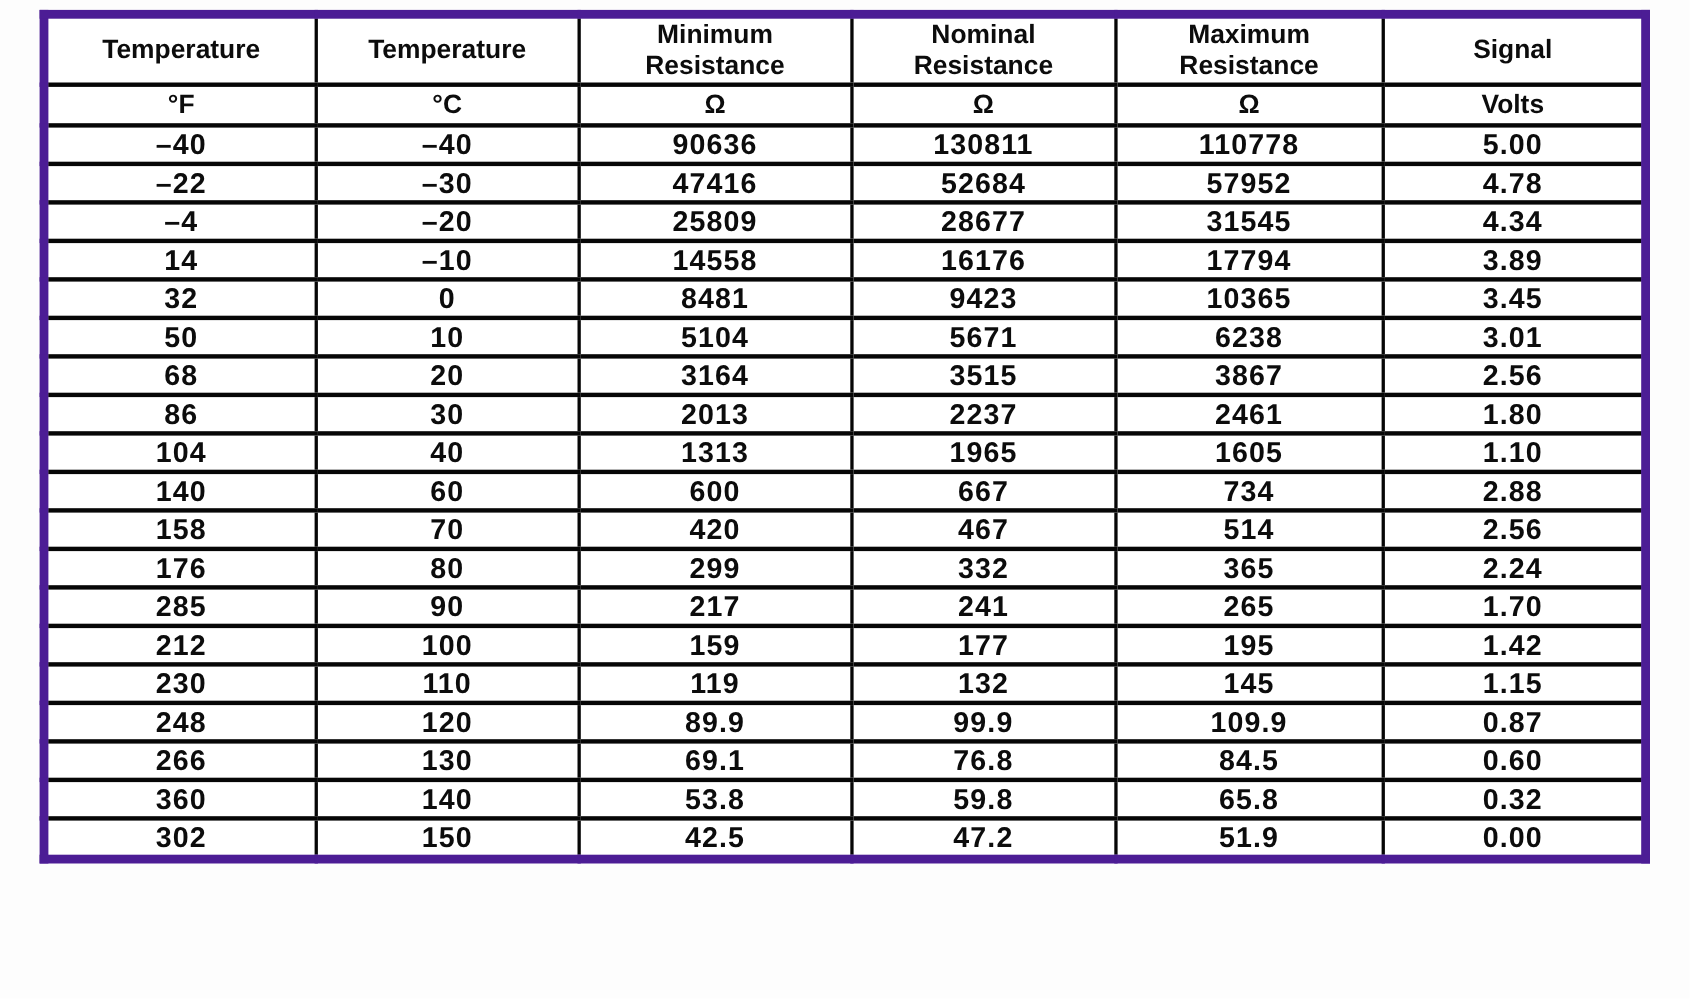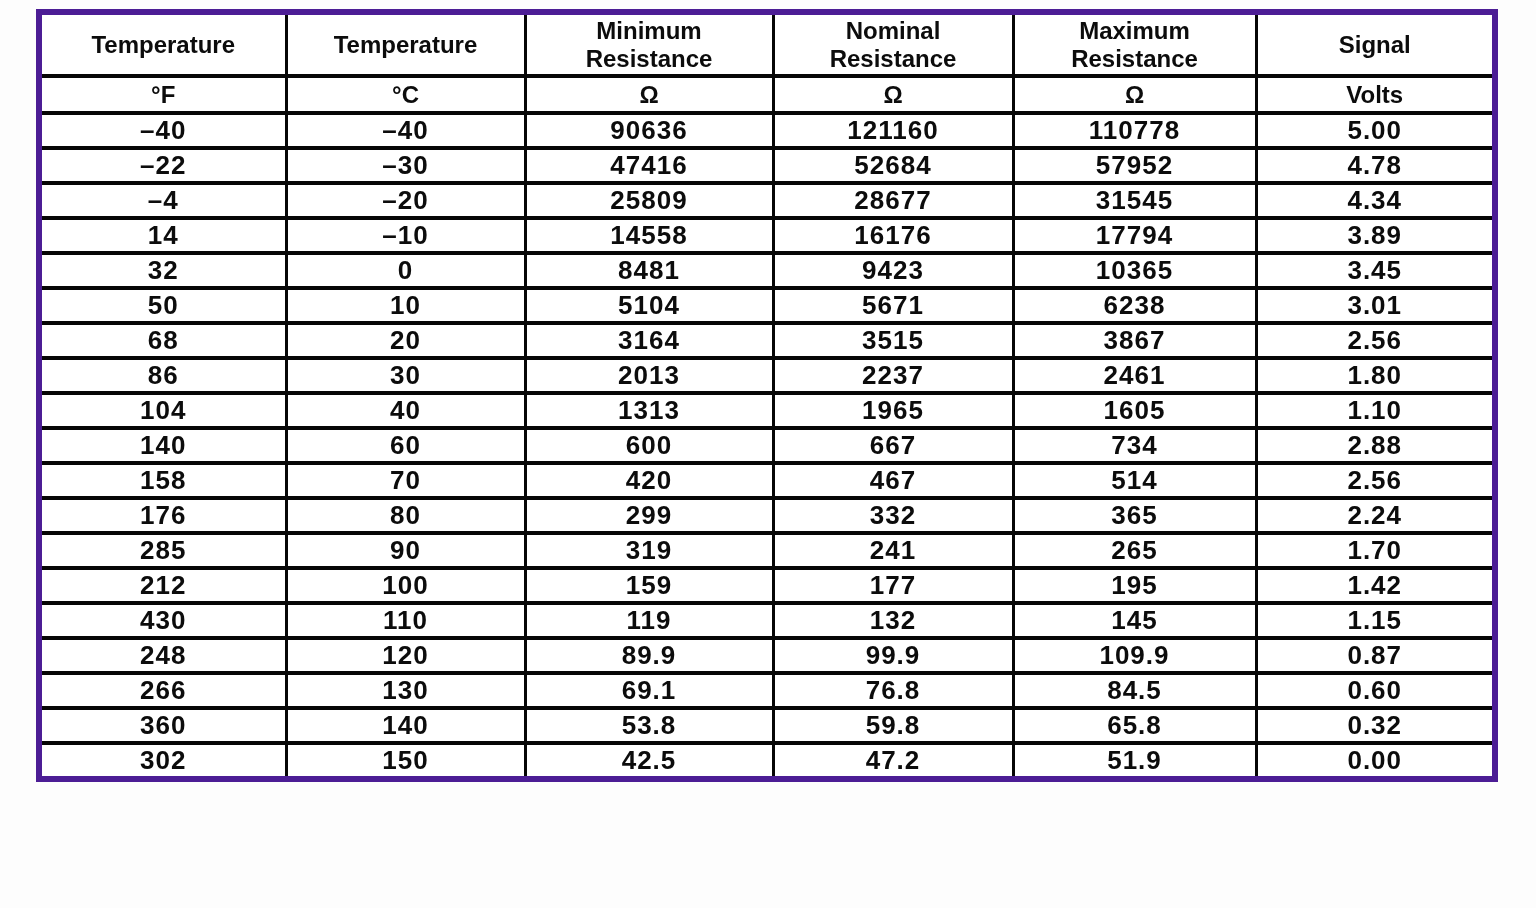--- a/index.html
+++ b/index.html
@@ -17,21 +17,21 @@
   }
   table.data-table {
     position: absolute;
     left: 36px;
     top: 9px;
     width: 1456px;
     height: 653px;
     border-collapse: collapse;
     table-layout: fixed;
     background: #ffffff;
-    border: 6px solid #4c1d95;
+    border: 8px solid #4c1d95;
   }
   table.data-table th,
   table.data-table td {
     border-left: 3px solid #060606;
     border-right: 3px solid #060606;
     border-top: 4px solid #060606;
     border-bottom: 4px solid #060606;
     text-align: center;
     vertical-align: middle;
     color: #0c0c0c;
@@ -92,21 +92,21 @@
         <th>Ω</th>
         <th>Ω</th>
         <th>Volts</th>
       </tr>
     </thead>
     <tbody>
         <tr>
           <td>–40</td>
           <td>–40</td>
           <td>90636</td>
-          <td>121160</td>
+          <td>130811</td>
           <td>110778</td>
           <td>5.00</td>
         </tr>
         <tr>
           <td>–22</td>
           <td>–30</td>
           <td>47416</td>
           <td>52684</td>
           <td>57952</td>
           <td>4.78</td>
@@ -187,35 +187,35 @@
           <td>176</td>
           <td>80</td>
           <td>299</td>
           <td>332</td>
           <td>365</td>
           <td>2.24</td>
         </tr>
         <tr>
           <td>285</td>
           <td>90</td>
-          <td>319</td>
+          <td>217</td>
           <td>241</td>
           <td>265</td>
           <td>1.70</td>
         </tr>
         <tr>
           <td>212</td>
           <td>100</td>
           <td>159</td>
           <td>177</td>
           <td>195</td>
           <td>1.42</td>
         </tr>
         <tr>
-          <td>430</td>
+          <td>230</td>
           <td>110</td>
           <td>119</td>
           <td>132</td>
           <td>145</td>
           <td>1.15</td>
         </tr>
         <tr>
           <td>248</td>
           <td>120</td>
           <td>89.9</td>

